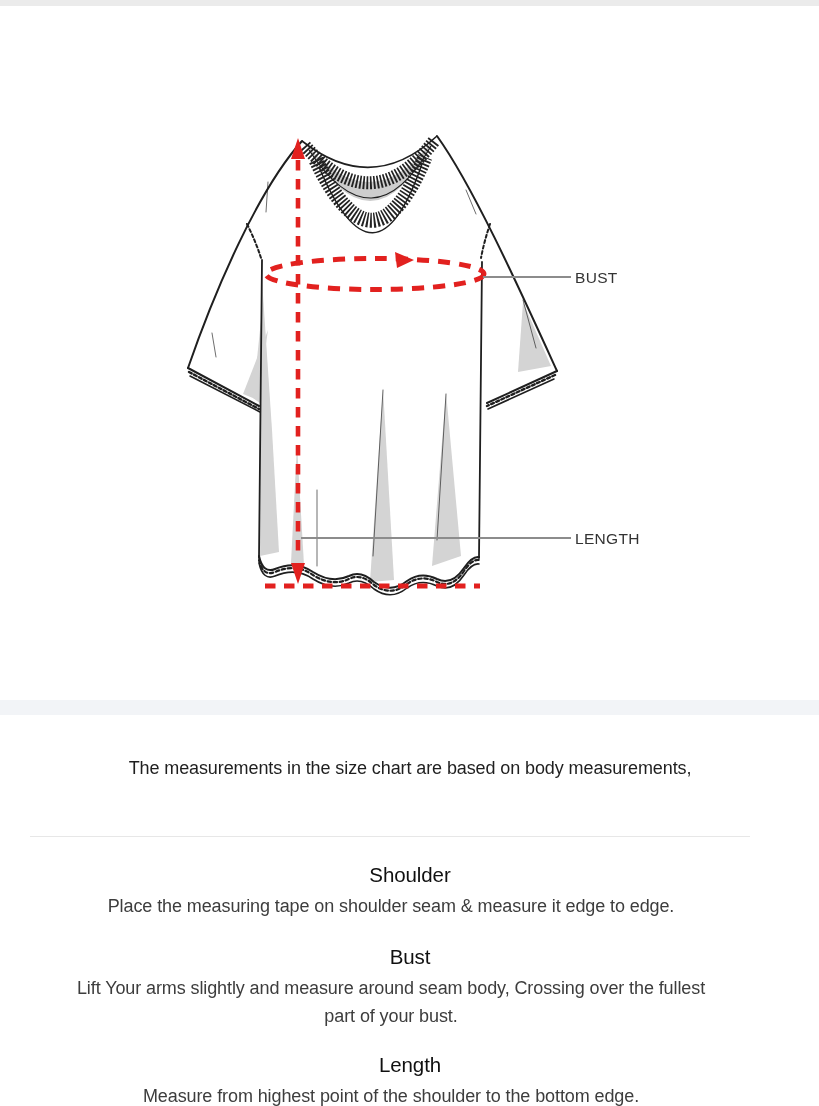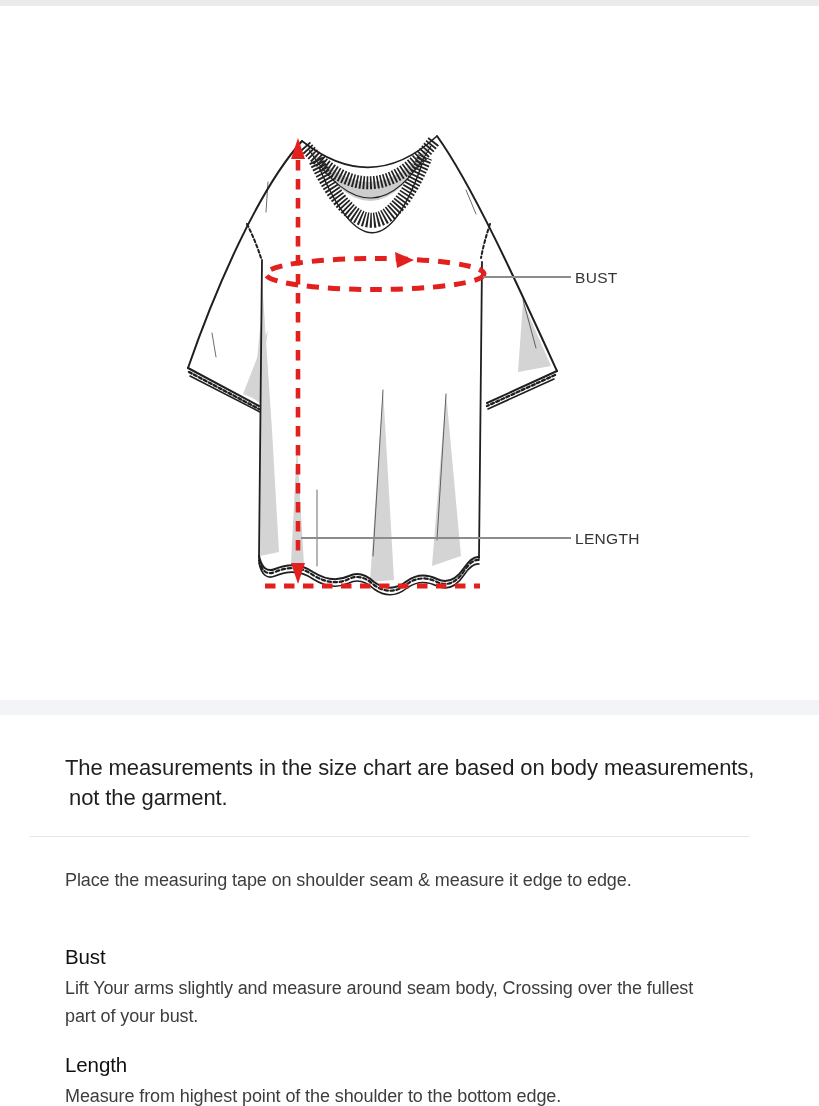--- a/index.html
+++ b/index.html
@@ -1,25 +1,26 @@
 <!DOCTYPE html>
 <html><head>
 <meta charset="utf-8">
 <style>
   html,body{margin:0;padding:0;background:#fff;}
   #page{
     position:relative;width:819px;height:1106px;overflow:hidden;background:#ffffff;
     font-family:"Liberation Sans","DejaVu Sans",sans-serif;
+    text-align:center;
   }
   .top-strip{position:absolute;left:0;top:0;width:819px;height:6px;background:#ebebeb;}
   .illustration{position:absolute;left:0;top:0;width:819px;height:700px;}
   .section-band{position:absolute;left:0;top:700px;width:819px;height:15px;background:#f2f4f7;}
   .note{
     position:absolute;left:65px;top:753px;width:690px;
-    font-size:22px;line-height:30px;color:#1f1f1f;letter-spacing:-0.1px;
+    font-size:18px;line-height:30px;color:#1f1f1f;letter-spacing:-0.1px;
   }
   .note .l2{padding-left:4px;}
   .divider{position:absolute;left:30px;top:836px;width:720px;height:0;border-top:1px solid #e7e7e7;}
   .section{position:absolute;left:65px;width:690px;}
   .section h3{
     margin:0;font-size:20.5px;line-height:26px;font-weight:500;color:#101010;letter-spacing:-0.1px;
   }
   .section p{
     margin:4px 0 0 0;font-size:18px;line-height:28px;color:#3d3d3d;
     letter-spacing:-0.1px;max-width:652px;
@@ -112,26 +113,26 @@
     </g>
 
     <text class="diag-label" x="575" y="283" fill="#333333">BUST</text>
     <text class="diag-label" x="575" y="544" fill="#333333">LENGTH</text>
   </svg>
 
   <div class="section-band"></div>
 
   <div class="note">
     <div class="l1">The measurements in the size chart are based on body measurements,</div>
-    <div class="l2">not the garment.</div>
   </div>
 
   <div class="divider"></div>
 
   <div class="section" id="sec-shoulder">
+    <h3>Shoulder</h3>
     <p>Place the measuring tape on shoulder seam &amp; measure it edge to edge.</p>
   </div>
 
   <div class="section" id="sec-bust">
     <h3>Bust</h3>
     <p>Lift Your arms slightly and measure around seam body, Crossing over the fullest part of your bust.</p>
   </div>
 
   <div class="section" id="sec-length">
     <h3>Length</h3>

